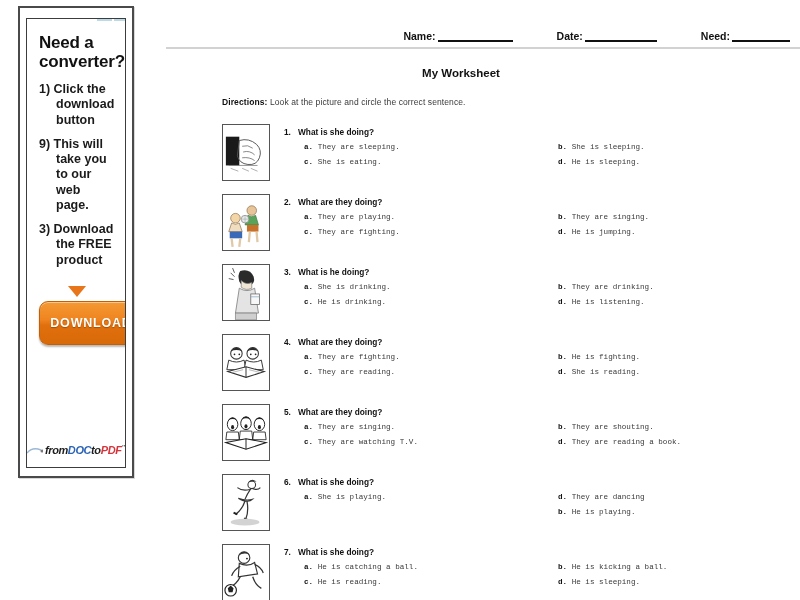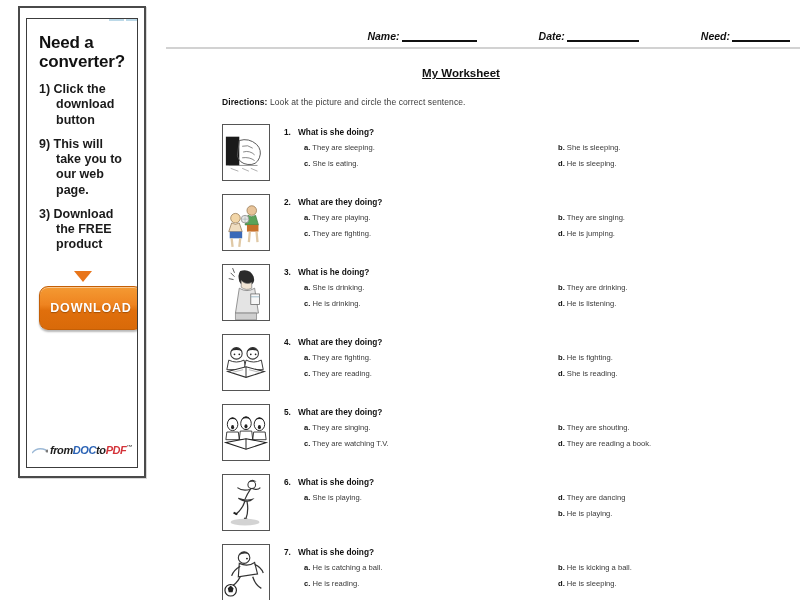--- a/index.html
+++ b/index.html
@@ -8,21 +8,21 @@
     width: 800px; height: 600px;
     background: #ffffff;
     font-family: "Liberation Sans", sans-serif;
     overflow: hidden;
   }
   #root { position: relative; width: 800px; height: 600px; background:#fff; }
 
   
   .ad-outer {
     position: absolute; left: 18px; top: 6px;
-    width: 128px; height: 472px;
+    width: 116px; height: 472px;
     border: 2px solid #4a4a4a;
     background: #ffffff;
     box-shadow: 1px 1px 0 #d8d8d8;
   }
   .ad-inner {
     position: absolute; left: 6px; top: 10px; right: 6px; bottom: 8px;
     border: 1px solid #3c3c3c;
     background: #fff;
     overflow: hidden;
   }
@@ -87,56 +87,55 @@
   
   .sheet { position: absolute; left: 166px; top: 0; width: 634px; height: 600px; }
 
   .hdr-line {
     position: absolute; left: 0; top: 47px; width: 634px;
     height: 2px; background: #d2d2d2;
   }
   .hdr-fields {
     position: absolute; left: 0; top: 30px; width: 624px;
     display: flex; justify-content: flex-end; align-items: center;
-    gap: 18px;
-    font-style: italic;
+    gap: 0px;
   }
   .fld { display: flex; align-items: flex-end; font-size: 10.5px;
          font-weight: bold; color: #111; }
   .fld .lbl { margin-right: 2px; }
   .fld .rule { display:inline-block; border-bottom: 2px solid #111; height: 11px; }
   .fld.name .rule  { width: 75px; }
   .fld.date .rule  { width: 72px; }
   .fld.score .rule { width: 58px; }
   .fld.date  { margin-left: 44px; }
   .fld.score { margin-left: 44px; }
 
   .ws-title {
     position: absolute; left: 0; top: 67px; width: 590px;
-    text-align: center; font-size: 11.5px; font-weight: bold; color: #111; text-decoration: underline;
+    text-align: center; font-size: 11.5px; font-weight: bold; color: #111;
   }
   .directions {
     position: absolute; left: 56px; top: 97px;
     font-size: 8.5px; color: #3a3a3a; letter-spacing: 0.1px;
   }
   .directions b { color: #111; font-weight: bold; }
 
   .qlist { position: absolute; left: 56px; top: 124px; width: 570px; }
   .qrow { display: flex; height: 70px; }
   .thumb {
     width: 48px; height: 57px; border: 1.5px solid #555;
     background: #fdfdfd; flex: 0 0 48px; position: relative; overflow: hidden;
   }
   .thumb svg { display: block; width: 100%; height: 100%; }
   .qbody { flex: 1; padding-left: 14px; padding-top: 3px; }
   .qtext { font-size: 8.3px; font-weight: bold; color: #111; margin-bottom: 6px; }
   .qtext .num { display: inline-block; width: 14px; }
   .opts { display: flex; }
   .optcol { width: 50%; }
-  .opt { font-size: 7.6px; color: #3a3a3a; margin-bottom: 7px; padding-left: 20px; }
+  .opt { font-size: 7.6px; color: #3a3a3a; margin-bottom: 7px; padding-left: 20px; font-family: Liberation Mono, monospace; }
   .opt b { color: #111; font-weight: bold; }
 </style>
 </head>
 <body>
 
 <div id="root">
 
   <div class="ad-outer">
     <div class="ad-inner">
 

